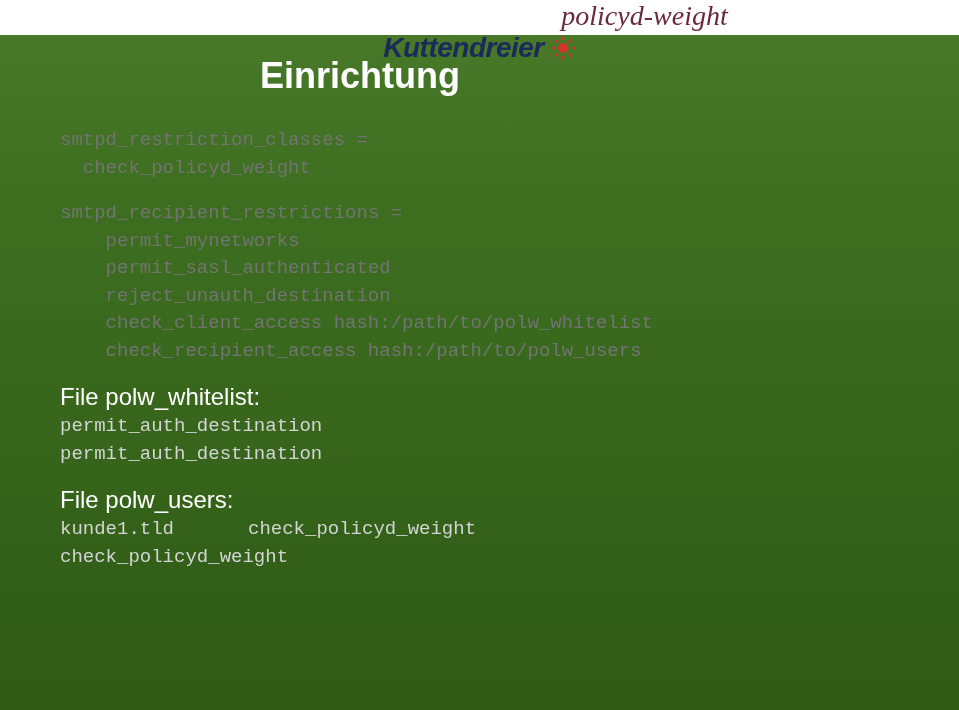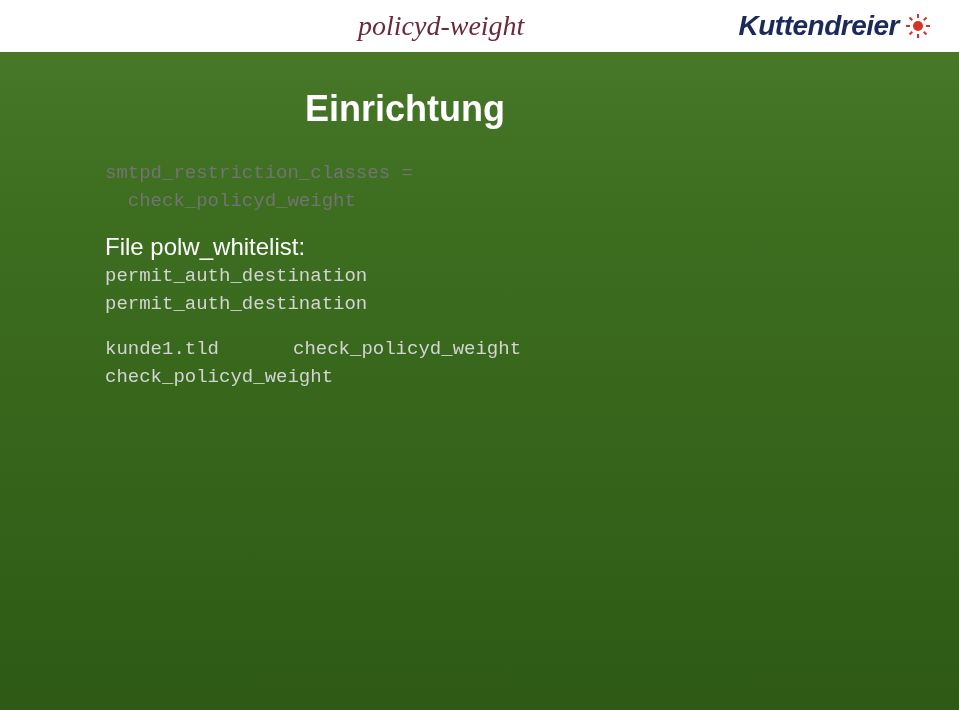--- a/index.html
+++ b/index.html
@@ -10,25 +10,26 @@
     body {
       width: 959px;
       height: 710px;
       background: linear-gradient(180deg, #4a7a2a 0%, #3d6e20 30%, #2e5a15 100%);
       font-family: Arial, Helvetica, sans-serif;
       overflow: hidden;
       position: relative;
     }
     .header {
       background: #ffffff;
-      height: 52px;
+      height: 35px;
       display: flex;
       align-items: center;
       justify-content: space-between;
-      padding: 0 28px;
+      padding: 0 4px;
+      flex-direction: column;
     }
     .logo-left {
       font-family: 'Brush Script MT', cursive;
       font-style: italic;
       font-size: 28px;
       color: #6b2a3a;
       font-weight: normal;
       margin-left: 330px;
     }
     .logo-right {
@@ -42,23 +43,22 @@
       font-size: 28px;
       font-style: italic;
       color: #1a2a5a;
       letter-spacing: -0.5px;
     }
     .logo-icon {
       width: 26px;
       height: 26px;
     }
     .content {
-      padding: 36px 60px 0 60px;
+      padding: 20px 60px 0 60px;
       color: #e8e8e8;
-      margin-left: 45px;
     }
     .title {
       font-size: 36px;
       font-weight: bold;
       color: #ffffff;
       margin-left: 200px;
       margin-bottom: 30px;
     }
     .code-block {
       font-family: 'Courier New', monospace;
@@ -113,34 +113,41 @@
   </div>
 </div>
 
 <div class="content">
   <div class="title">Einrichtung</div>
 
   <div class="code-block">smtpd_restriction_classes =
   check_policyd_weight</div>
 
 
+  <div class="code-block">smtpd_recipient_restrictions =
+    permit_mynetworks
+    permit_sasl_authenticated
+    reject_unauth_destination
+    check_client_access hash:/path/to/polw_whitelist
+    check_recipient_access hash:/path/to/polw_users</div>
 
   <div class="section">
     <div class="file-label">File polw_whitelist:</div>
     <div class="code-columns">
       <div class="code-row">
         <span>permit_auth_destination</span>
       </div>
       <div class="code-row">
         <span>permit_auth_destination</span>
       </div>
     </div>
   </div>
 
   <div class="section">
+    <div class="file-label">File polw_users:</div>
     <div class="code-columns">
       <div class="code-row">
         <span class="code-col1">kunde1.tld</span>
         <span>check_policyd_weight</span>
       </div>
       <div class="code-row">
         <span>check_policyd_weight</span>
       </div>
     </div>
   </div>

